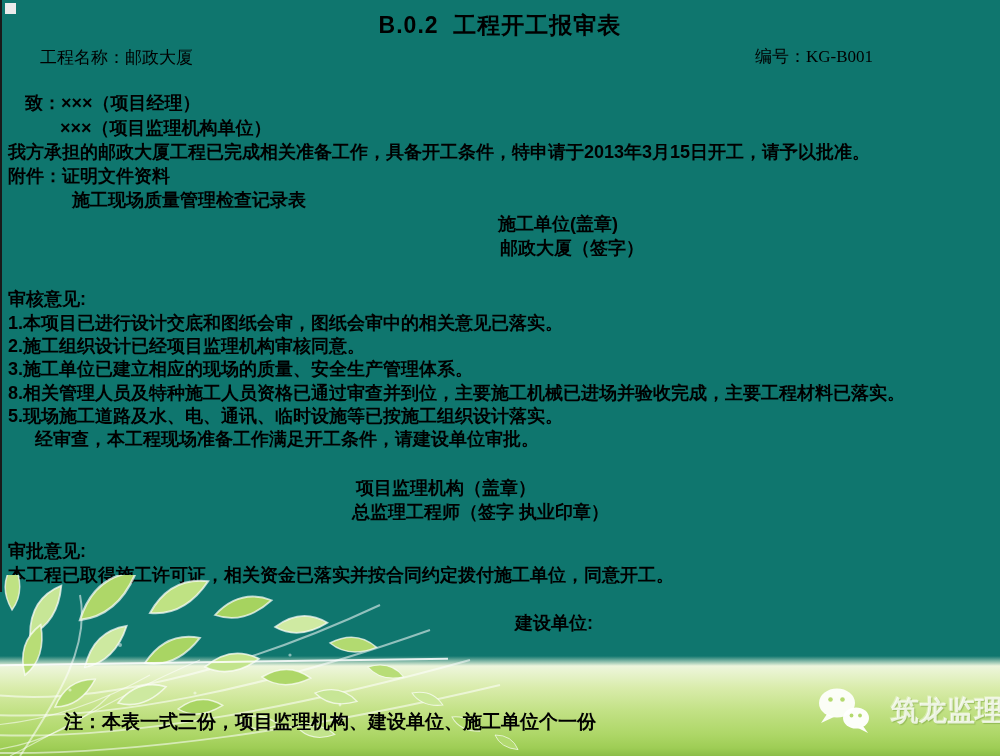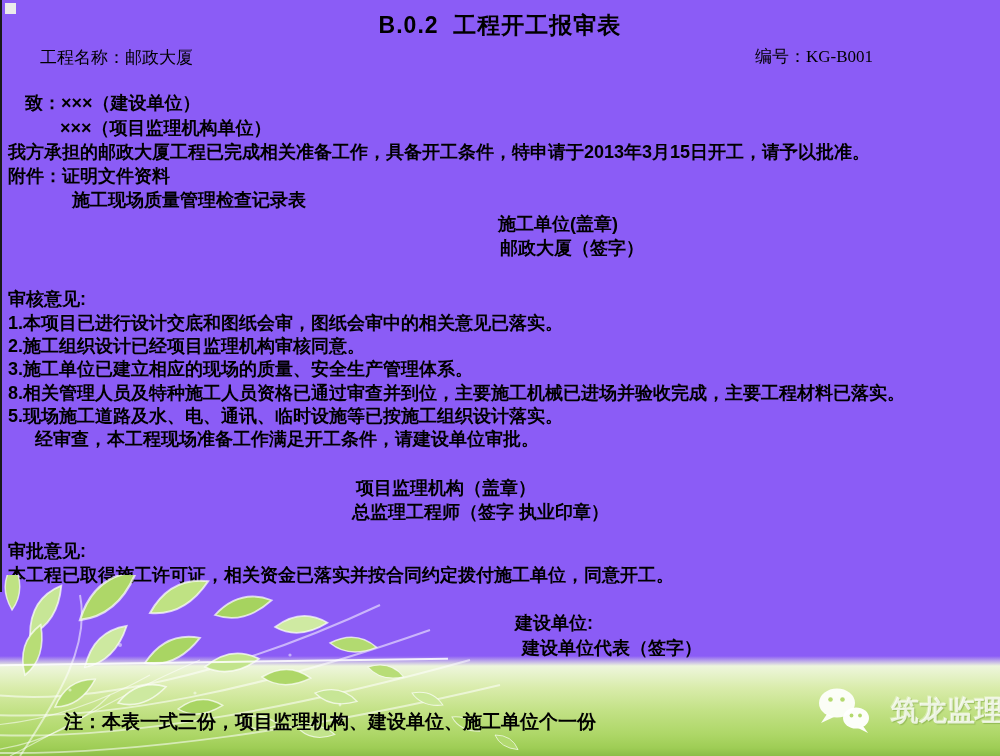--- a/index.html
+++ b/index.html
@@ -1,19 +1,19 @@
 <!DOCTYPE html>
 <html><head>
 <meta charset="utf-8">
 <style>
   html,body{margin:0;padding:0;background:#ffffff;}
   .page{
     position:relative;
     width:1000px;height:756px;
-    background:#8b5cf6;
+    background:#0f766e;
     overflow:hidden;
     font-family:"Liberation Sans",sans-serif;
     color:#000;
   }
   .left-line{
     position:absolute;left:0;top:0;width:2px;height:592px;
     background:#191919;
   }
   .corner-mark{
     position:absolute;left:5px;top:3px;width:11px;height:11px;
@@ -90,42 +90,41 @@
 
 <div class="page">
 
   <div class="left-line"></div>
   <div class="corner-mark"></div>
 
   <div class="title">B.0.2  工程开工报审表</div>
   <div class="hline project">工程名称：邮政大厦</div>
   <div class="hline number">编号：KG-B001</div>
 
-  <div class="line t-to1">致：×××（建设单位）</div>
+  <div class="line t-to1">致：×××（项目经理）</div>
   <div class="line t-to2">×××（项目监理机构单位）</div>
   <div class="line t-body">我方承担的邮政大厦工程已完成相关准备工作，具备开工条件，特申请于2013年3月15日开工，请予以批准。</div>
   <div class="line t-att">附件：证明文件资料</div>
   <div class="line t-att2">施工现场质量管理检查记录表</div>
   <div class="line t-sign1">施工单位(盖章)</div>
   <div class="line t-sign2">邮政大厦（签字）</div>
 
   <div class="line t-rev">审核意见:</div>
   <div class="line t-i1">1.本项目已进行设计交底和图纸会审，图纸会审中的相关意见已落实。</div>
   <div class="line t-i2">2.施工组织设计已经项目监理机构审核同意。</div>
   <div class="line t-i3">3.施工单位已建立相应的现场的质量、安全生产管理体系。</div>
   <div class="line t-i4">8.相关管理人员及特种施工人员资格已通过审查并到位，主要施工机械已进场并验收完成，主要工程材料已落实。</div>
   <div class="line t-i5">5.现场施工道路及水、电、通讯、临时设施等已按施工组织设计落实。</div>
   <div class="line t-concl">经审查，本工程现场准备工作满足开工条件，请建设单位审批。</div>
   <div class="line t-org">项目监理机构（盖章）</div>
   <div class="line t-eng">总监理工程师（签字 执业印章）</div>
 
   <div class="line t-app">审批意见:</div>
   <div class="line t-appbody">本工程已取得施工许可证，相关资金已落实并按合同约定拨付施工单位，同意开工。</div>
   <div class="line t-client">建设单位:</div>
-  <div class="line t-clientrep">建设单位代表（签字）</div>
 
   <div class="band"></div>
 
   <svg class="leaves" viewBox="0 0 520 181" xmlns="http://www.w3.org/2000/svg">
     <g stroke="rgba(255,255,255,0.55)" stroke-width="2" fill="none">
       <path d="M-5 120 C 90 130 230 100 380 30"></path>
       <path d="M-5 140 C 110 145 260 115 430 55"></path>
       <path d="M-5 160 C 120 165 290 135 470 85"></path>
       <path d="M-5 178 C 130 180 310 155 500 110"></path>
       <path d="M20 181 C 60 120 90 70 80 20"></path>

